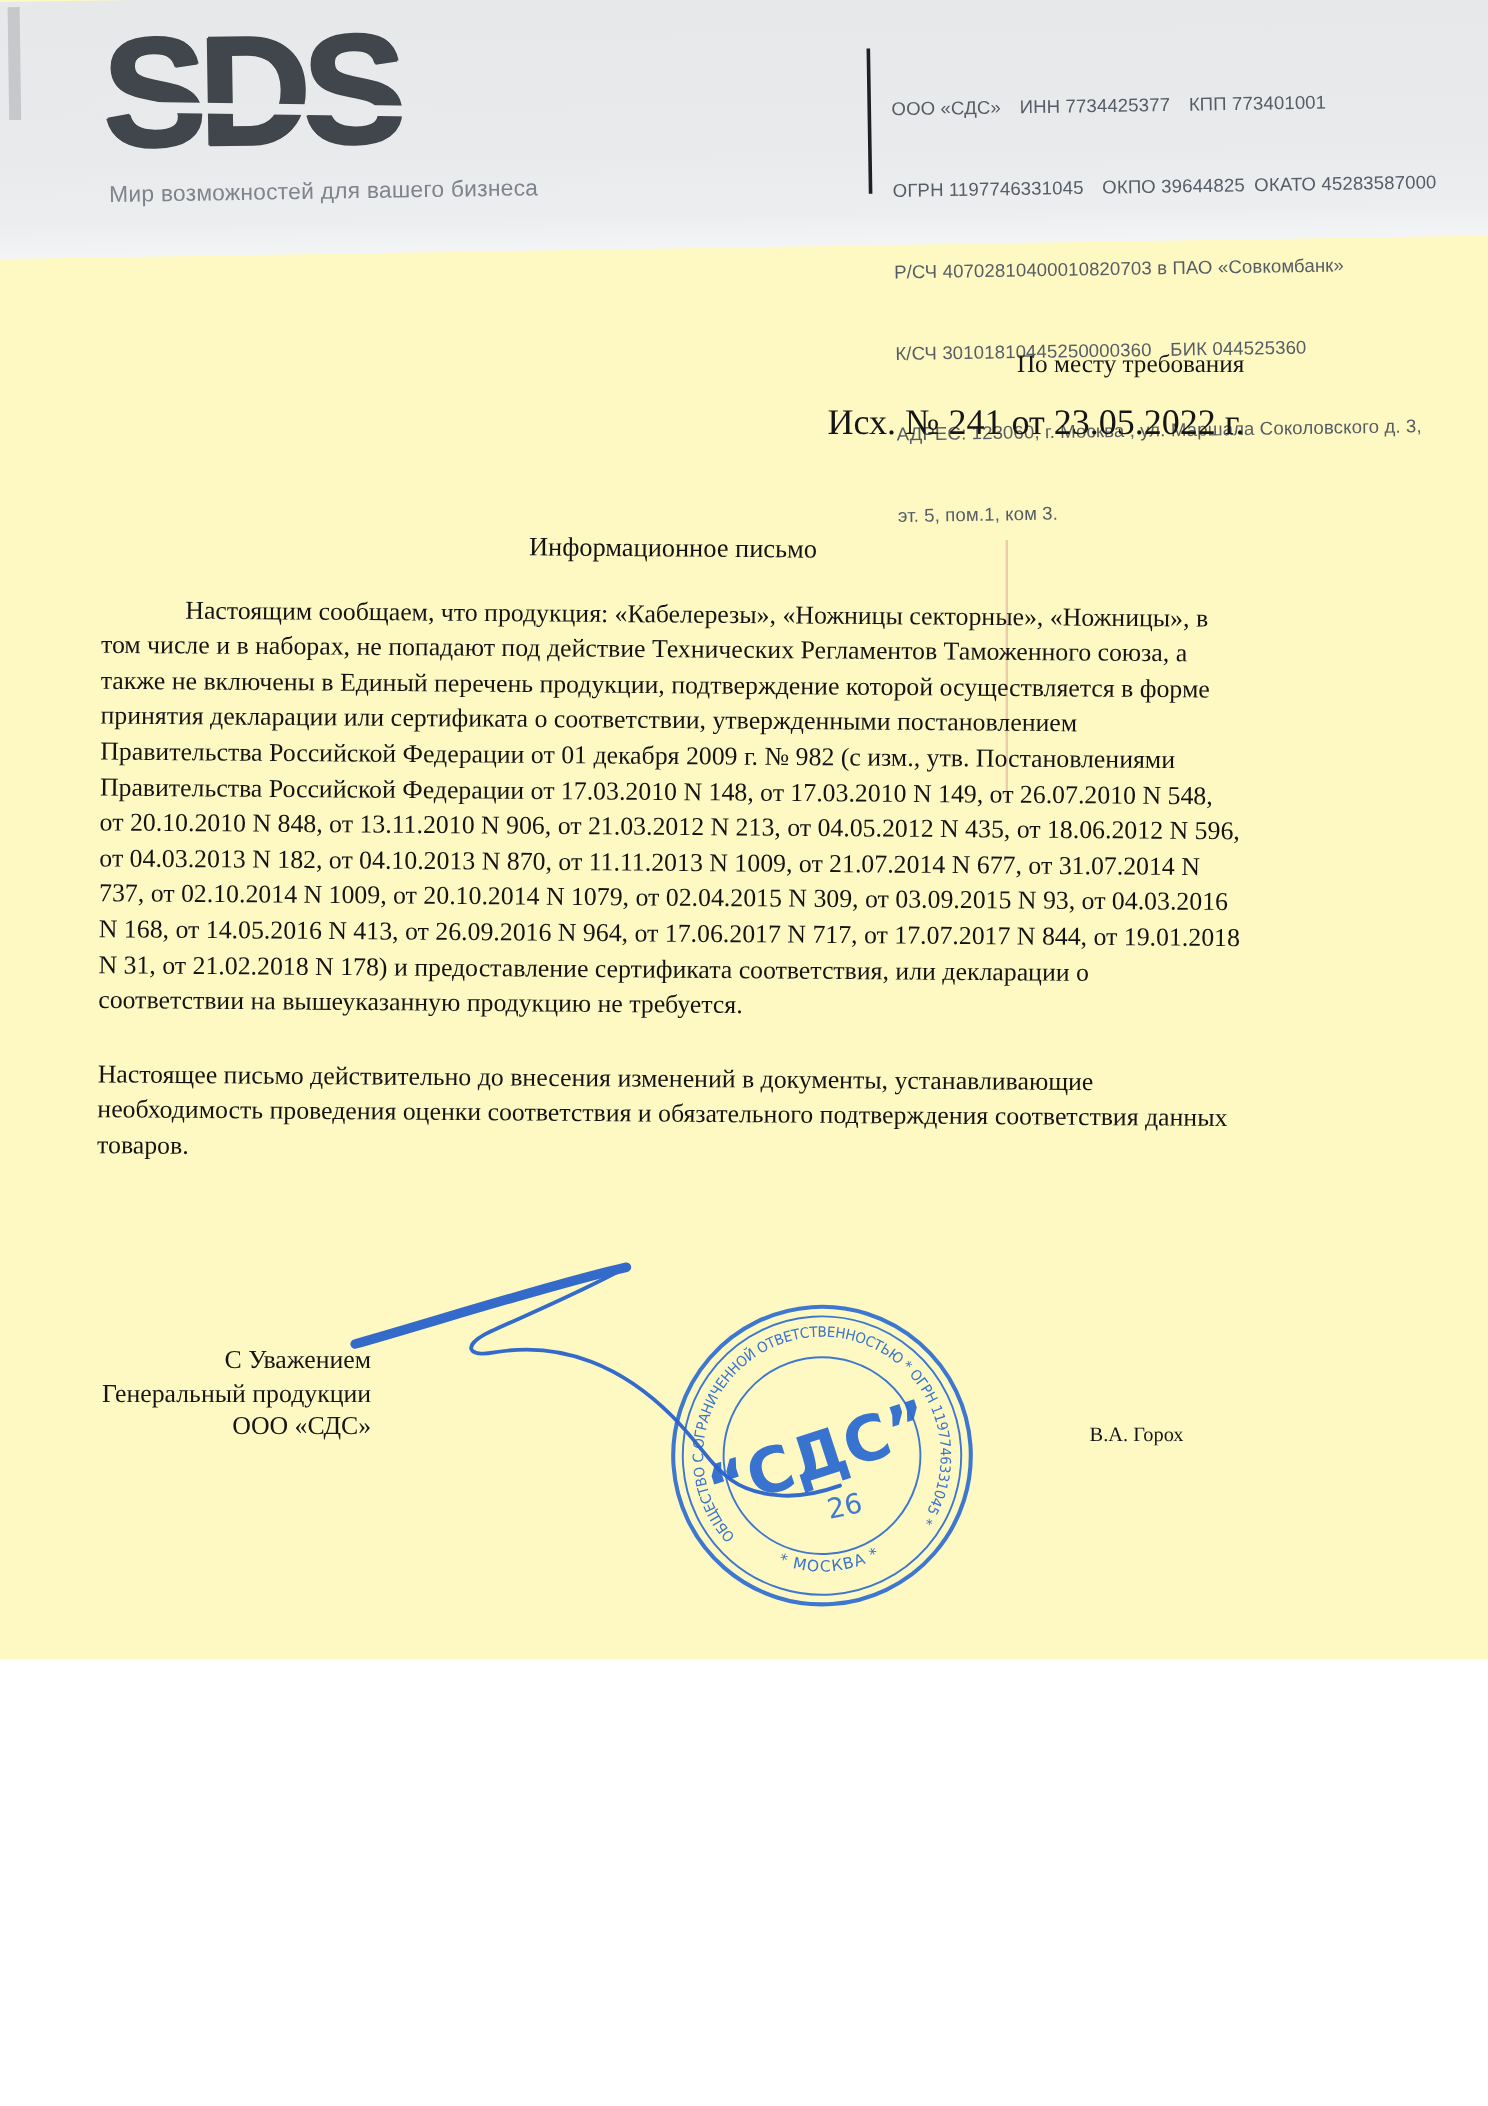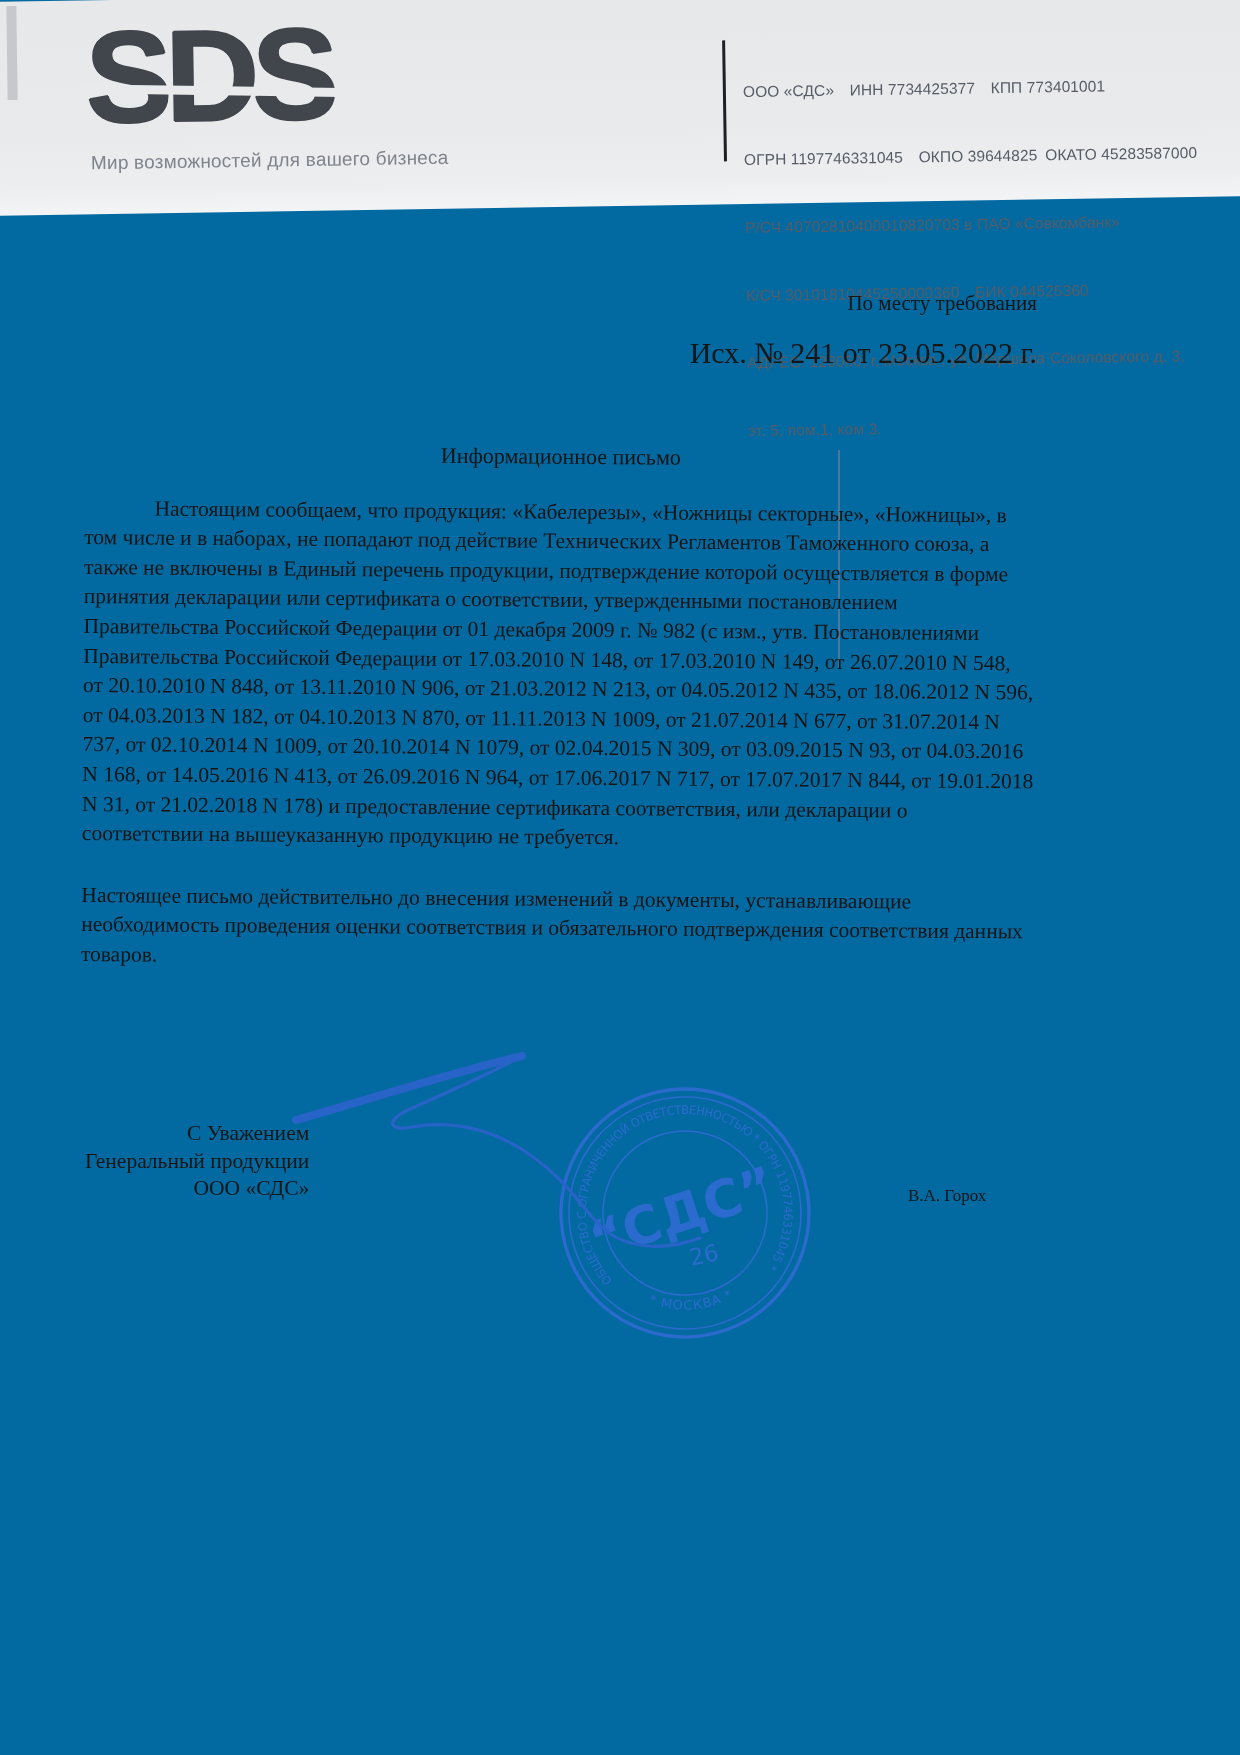--- a/index.html
+++ b/index.html
@@ -1,20 +1,20 @@
 <!DOCTYPE html>
 <html><head>
 <meta charset="utf-8">
 <style>
   html, body { margin: 0; padding: 0; background: #ffffff; }
   .page {
     position: relative;
     width: 1240px;
-    height: 1755px;
-    background: #0369a1;
+    height: 1383px;
+    background: #fef9c3;
     overflow: hidden;
     font-family: "Liberation Serif", "DejaVu Serif", serif;
     color: #161616;
   }
 
   
   .band {
     position: absolute;
     top: -8px; left: -14px;
     width: 1272px; height: 214px;

